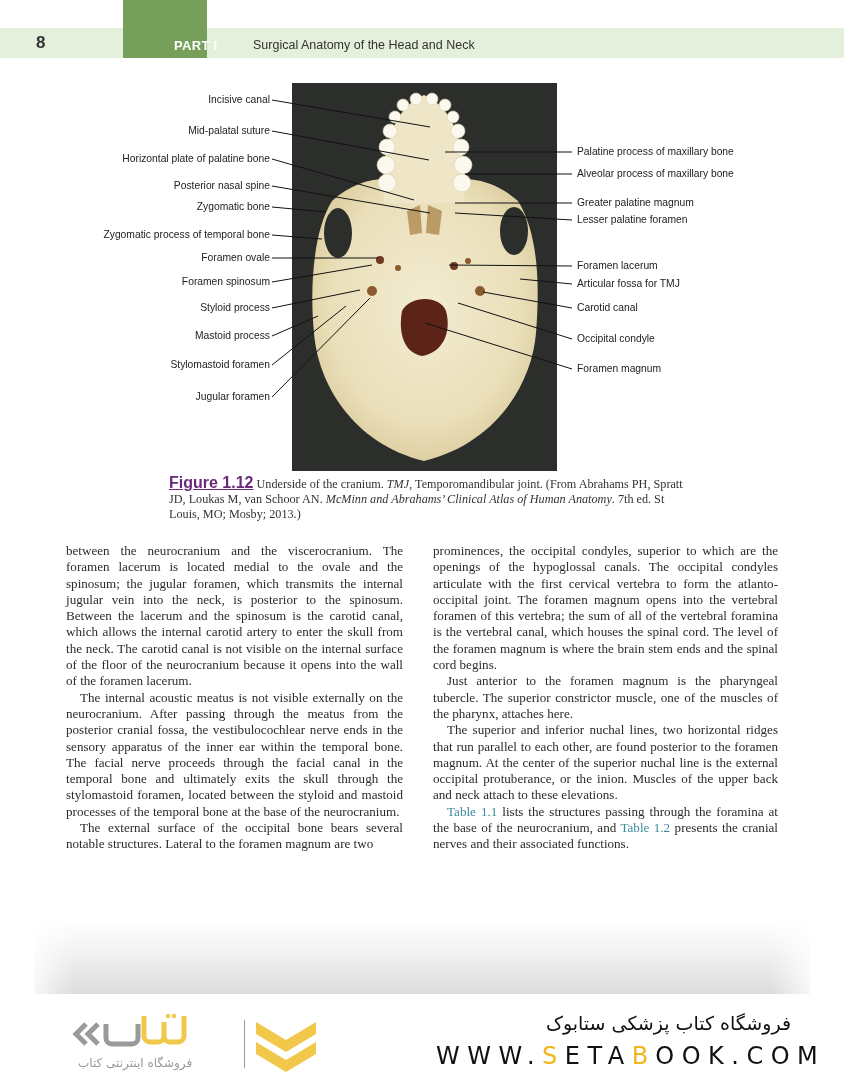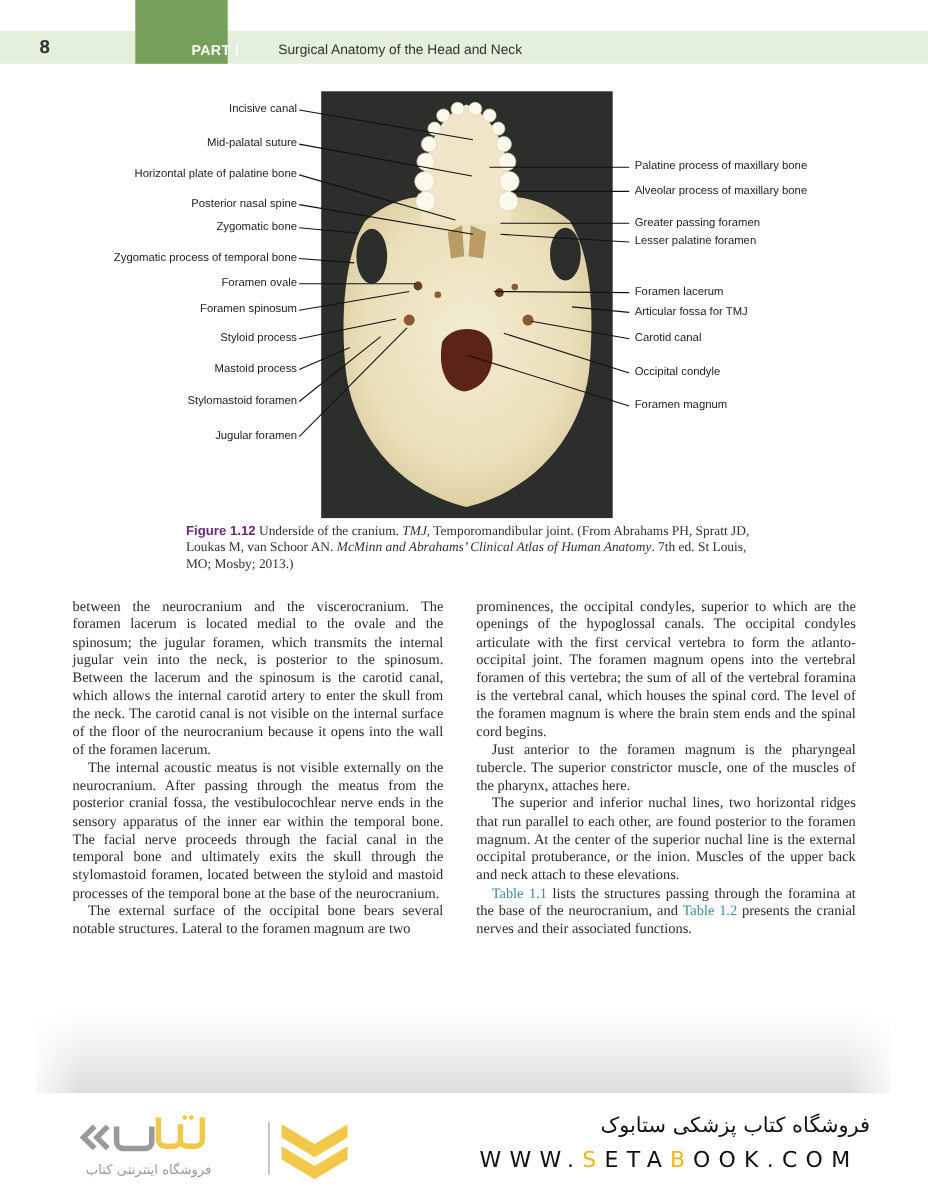--- a/index.html
+++ b/index.html
@@ -12,41 +12,41 @@
   .part-title { position:absolute; left:223px; top:38px; font-family:"Liberation Sans", sans-serif; font-size:12.5px; color:#333;margin-left:30px; }
 
   .figure-photo { position:absolute; left:292px; top:83px; width:265px; height:388px; background:#2c2e2c; overflow:hidden; }
   .figure-photo svg { position:absolute; left:0; top:0; }
 
   .label { position:absolute; font-family:"Liberation Sans", sans-serif; font-size:10.3px; color:#222; white-space:nowrap; line-height:12px; }
   .label.left { text-align:right; }
   .leaders { position:absolute; left:0; top:0; pointer-events:none; }
 
   .caption { position:absolute; left:169px; top:475px; width:520px; font-size:12.2px; line-height:15px; color:#333; }
-  .caption .fig-num { font-family:"Liberation Sans", sans-serif; font-weight:bold; color:#6a2a7a; font-size:12px; }
+  .caption .fig-num { font-family:"Liberation Sans", sans-serif; font-weight:bold; color:#6a2a7a; font-size:16px;text-decoration:underline; }
   .caption i { font-style:italic;text-align:center; }
 
   .col { position:absolute; top:543px; font-size:13.1px; line-height:16.3px; text-align:justify; color:#2b2b2b; }
   .col-left { left:66px; width:337px; }
   .col-right { left:433px; width:345px; }
   .col p { margin:0; text-indent:0; }
   .col p.indent { text-indent:14px; }
   .xref { color:#3a8a9e; }
 
   .fade-band { position:absolute; left:34px; top:920px; width:776px; height:74px;
     background:linear-gradient(to bottom, rgba(255,255,255,1) 0%, #f3f3f3 40%, #dcdcdc 100%); }
   .fade-band:before { content:""; position:absolute; left:0; top:0; width:40px; height:100%; background:linear-gradient(to right, rgba(255,255,255,0.8), rgba(255,255,255,0)); }
   .fade-band:after { content:""; position:absolute; right:0; top:0; width:40px; height:100%; background:linear-gradient(to left, rgba(255,255,255,0.8), rgba(255,255,255,0)); }
 
   .footer { position:absolute; left:0; top:994px; width:844px; height:86px; background:#fff; }
   .logo-wrap { position:absolute; left:72px; top:1010px; width:260px; height:64px; }
   .logo-sub { position:absolute; left:78px; top:1056px; font-family:"DejaVu Sans", sans-serif; font-size:12px; color:#999; direction:rtl; }
   .logo-divider { position:absolute; left:244px; top:1020px; width:1px; height:48px; background:#999; }
   .store-fa { position:absolute; left:515px; top:1012px; width:276px; text-align:right; font-family:"DejaVu Sans", sans-serif; font-size:19px; color:#111; direction:rtl; }
-  .store-url { position:absolute; left:436px; top:1042px; font-family:"DejaVu Sans", sans-serif; font-size:20px; letter-spacing:7.5px; color:#111; }
+  .store-url { position:absolute; left:436px; top:1042px; font-family:"DejaVu Sans", sans-serif; font-size:24px; letter-spacing:7.5px; color:#111; }
   .store-url .hl { color:#f2b51d; }
 </style>
 </head>
 <body>
 
 <div class="header-band"></div>
 <div class="page-num">8</div>
 <div class="part-tab"></div>
 <div class="part-label">PART I</div>
 <div class="part-title">Surgical Anatomy of the Head and Neck</div>
@@ -136,21 +136,21 @@
   <div class="label left" style="right:574px;top:276px">Foramen spinosum</div>
   <div class="label left" style="right:574px;top:302px">Styloid process</div>
   <div class="label left" style="right:574px;top:330px">Mastoid process</div>
   <div class="label left" style="right:574px;top:359px">Stylomastoid foramen</div>
   <div class="label left" style="right:574px;top:391px">Jugular foramen</div>
 </div>
 
 <div>
   <div class="label" style="left:577px;top:146px">Palatine process of maxillary bone</div>
   <div class="label" style="left:577px;top:168px">Alveolar process of maxillary bone</div>
-  <div class="label" style="left:577px;top:197px">Greater passing foramen</div>
+  <div class="label" style="left:577px;top:197px">Greater palatine magnum</div>
   <div class="label" style="left:577px;top:214px">Lesser palatine foramen</div>
   <div class="label" style="left:577px;top:260px">Foramen lacerum</div>
   <div class="label" style="left:577px;top:278px">Articular fossa for TMJ</div>
   <div class="label" style="left:577px;top:302px">Carotid canal</div>
   <div class="label" style="left:577px;top:333px">Occipital condyle</div>
   <div class="label" style="left:577px;top:363px">Foramen magnum</div>
 </div>
 
 <div class="caption">
   <span class="fig-num">Figure 1.12</span><span> Underside of the cranium. </span><i>TMJ,</i><span> Temporomandibular joint. (From Abrahams PH, Spratt JD, Loukas M, van Schoor AN. </span><i>McMinn and Abrahams’ Clinical Atlas of Human Anatomy</i><span>. 7th ed. St Louis, MO; Mosby; 2013.)</span>

